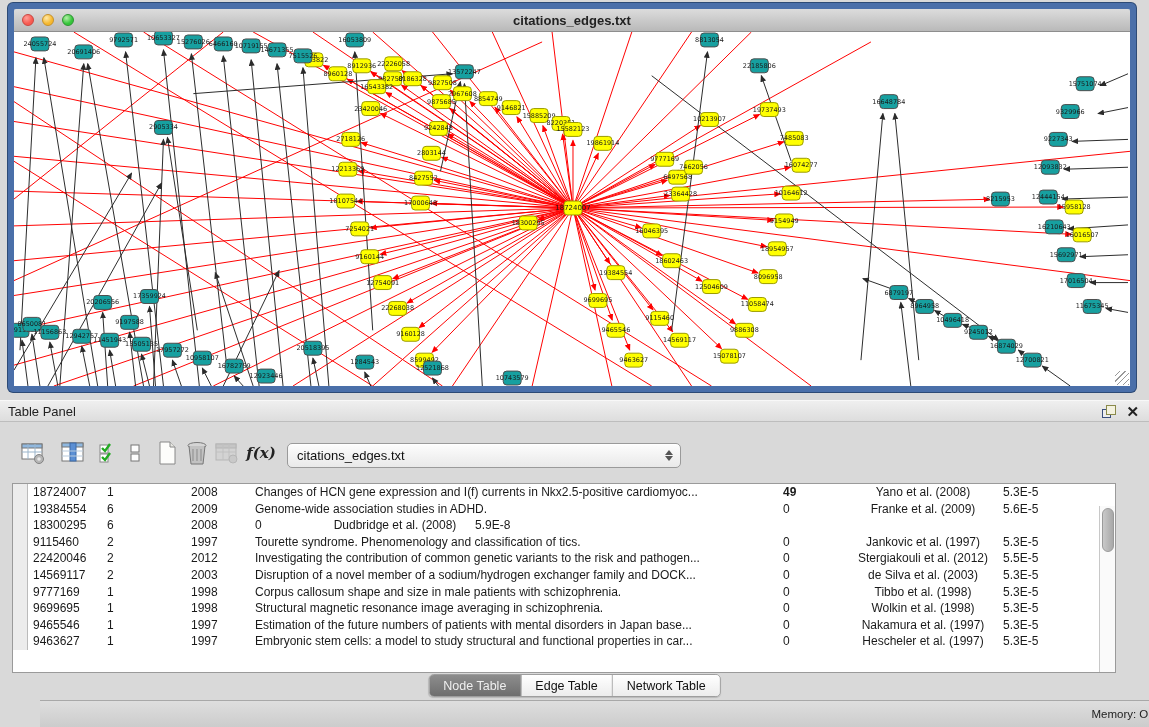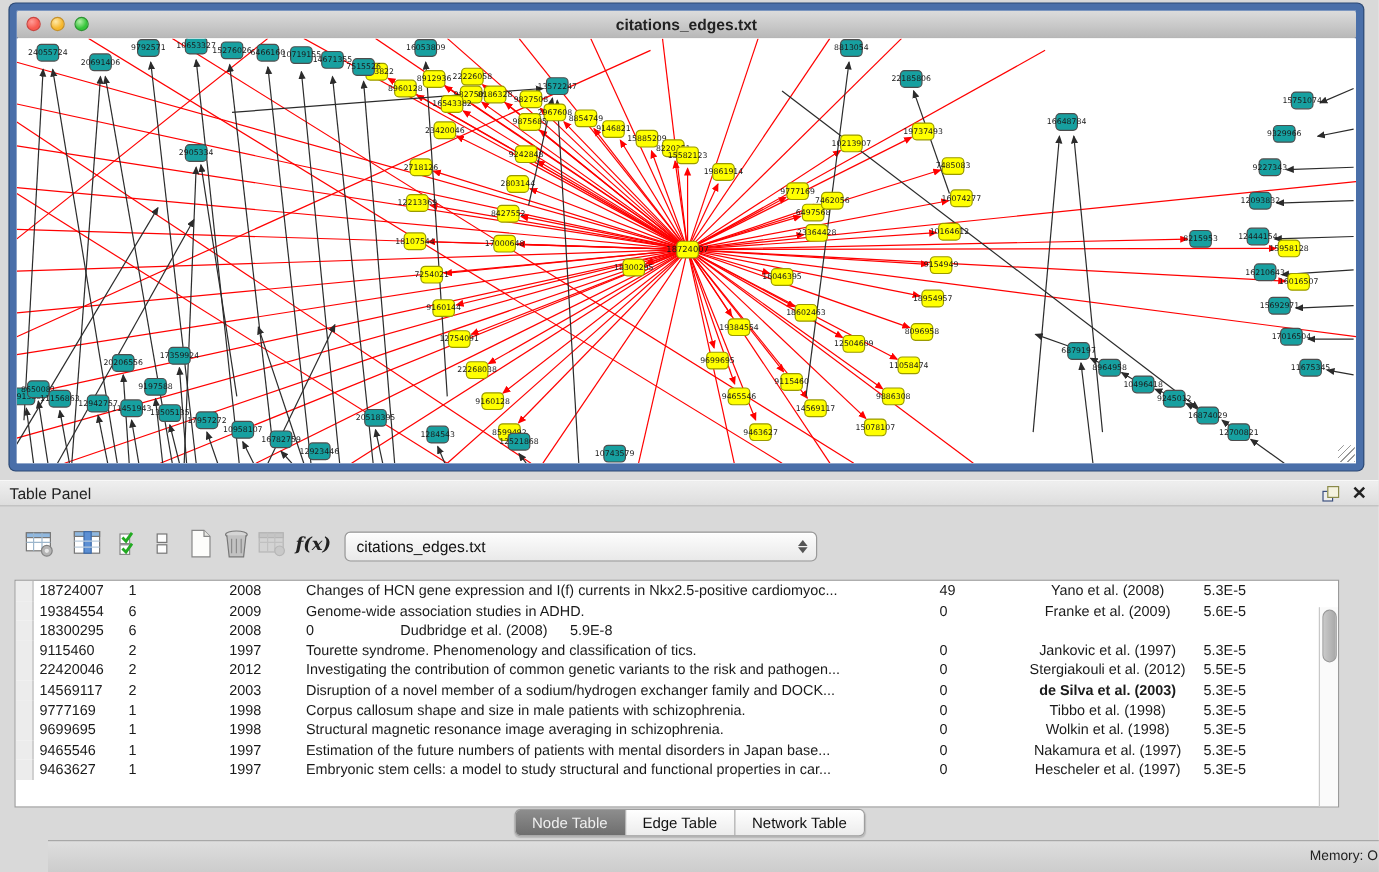--- a/index.html
+++ b/index.html
@@ -543,21 +543,21 @@
   </div>
 
   <div class="table-box">
     <div id="tbody">
         <div class="trow">
           <div class="td gutter" style="width: 15px;"></div>
           <div class="td" style="width: 74px;">18724007</div>
           <div class="td" style="width: 84px;">1</div>
           <div class="td" style="width: 64px;">2008</div>
           <div class="td" style="width: 528px;">Changes of HCN gene expression and I(f) currents in Nkx2.5-positive cardiomyoc...</div>
-          <div class="td" style="width: 70px;">49</div>
+          <div class="td" style="width: 70px; font-weight: bold;">49</div>
           <div class="td center" style="width: 150px;">Yano et al. (2008)</div>
           <div class="td" style="width: 104px;">5.3E-5</div>
         </div>
         <div class="trow">
           <div class="td gutter" style="width: 15px;"></div>
           <div class="td" style="width: 74px;">19384554</div>
           <div class="td" style="width: 84px;">6</div>
           <div class="td" style="width: 64px;">2009</div>
           <div class="td" style="width: 528px;">Genome-wide association studies in ADHD.</div>
           <div class="td" style="width: 70px;">0</div>
@@ -593,21 +593,21 @@
           <div class="td center" style="width: 150px;">Stergiakouli et al. (2012)</div>
           <div class="td" style="width: 104px;">5.5E-5</div>
         </div>
         <div class="trow">
           <div class="td gutter" style="width: 15px;"></div>
           <div class="td" style="width: 74px;">14569117</div>
           <div class="td" style="width: 84px;">2</div>
           <div class="td" style="width: 64px;">2003</div>
           <div class="td" style="width: 528px;">Disruption of a novel member of a sodium/hydrogen exchanger family and DOCK...</div>
           <div class="td" style="width: 70px;">0</div>
-          <div class="td center" style="width: 150px; font-weight: bold;">de Silva et al. (2003)</div>
+          <div class="td center" style="width: 150px;">de Silva et al. (2003)</div>
           <div class="td" style="width: 104px;">5.3E-5</div>
         </div>
         <div class="trow">
           <div class="td gutter" style="width: 15px;"></div>
           <div class="td" style="width: 74px;">9777169</div>
           <div class="td" style="width: 84px;">1</div>
           <div class="td" style="width: 64px;">1998</div>
           <div class="td" style="width: 528px;">Corpus callosum shape and size in male patients with schizophrenia.</div>
           <div class="td" style="width: 70px;">0</div>
           <div class="td center" style="width: 150px;">Tibbo et al. (1998)</div>

